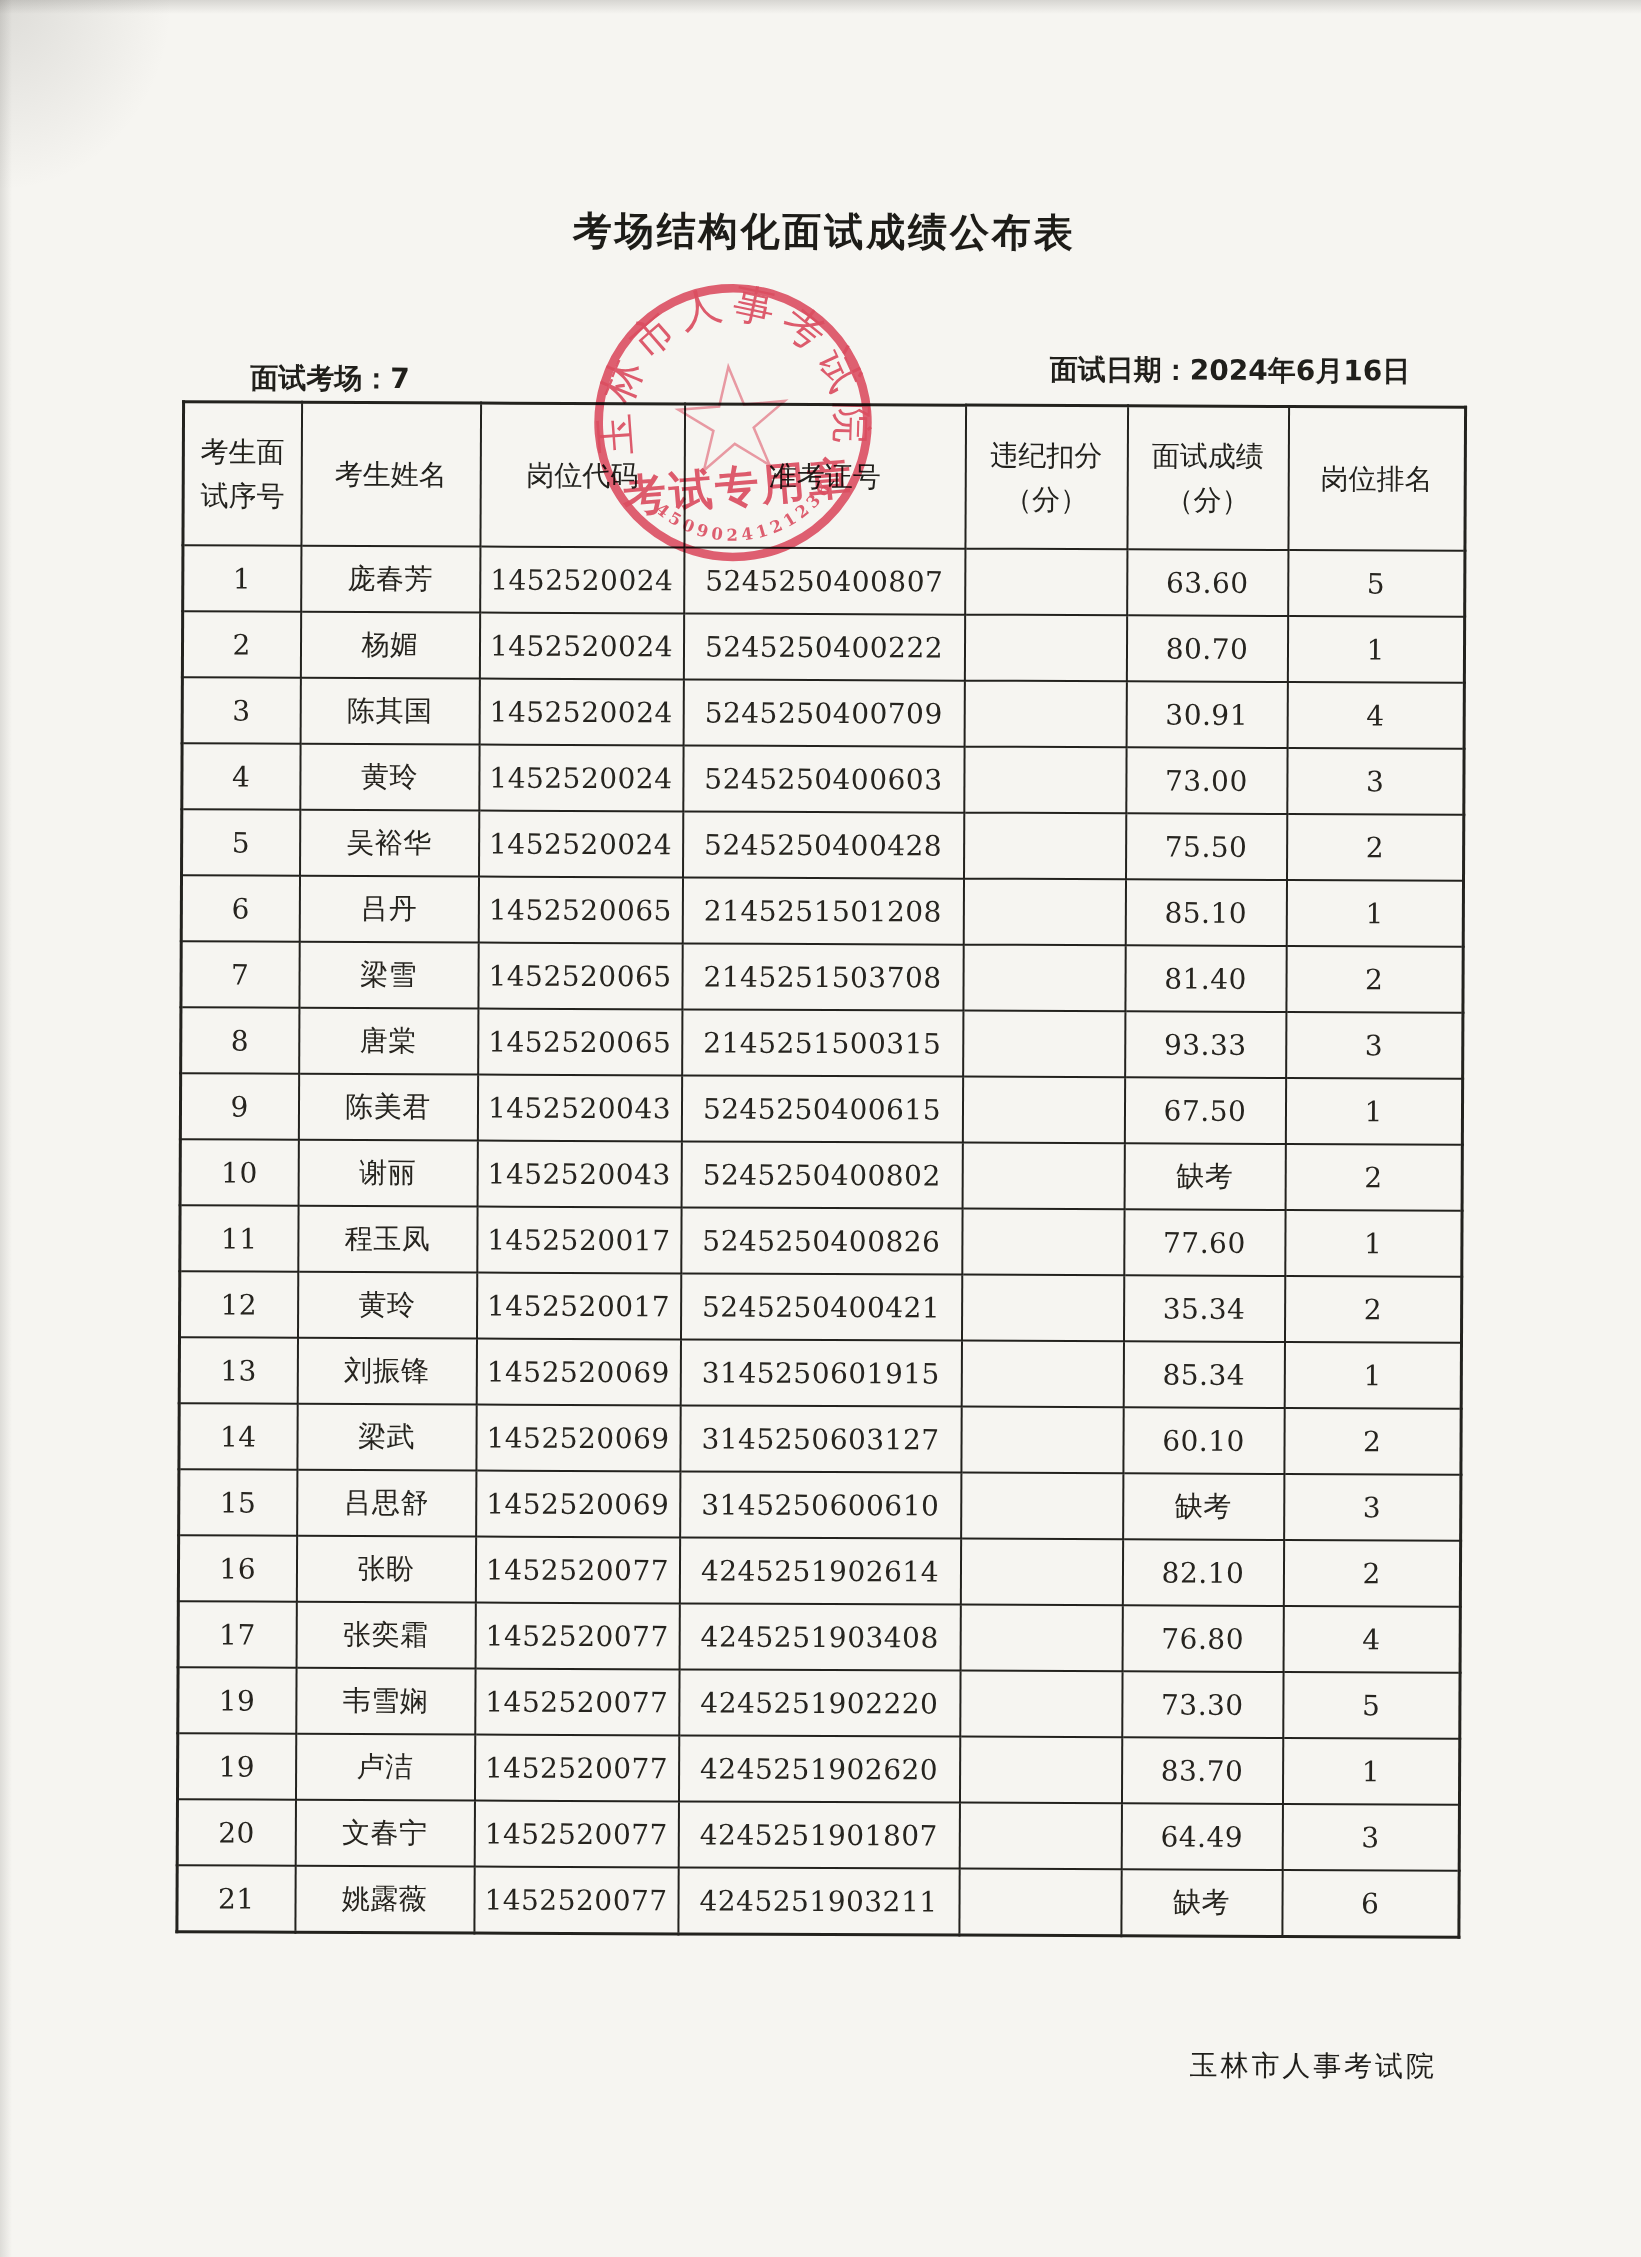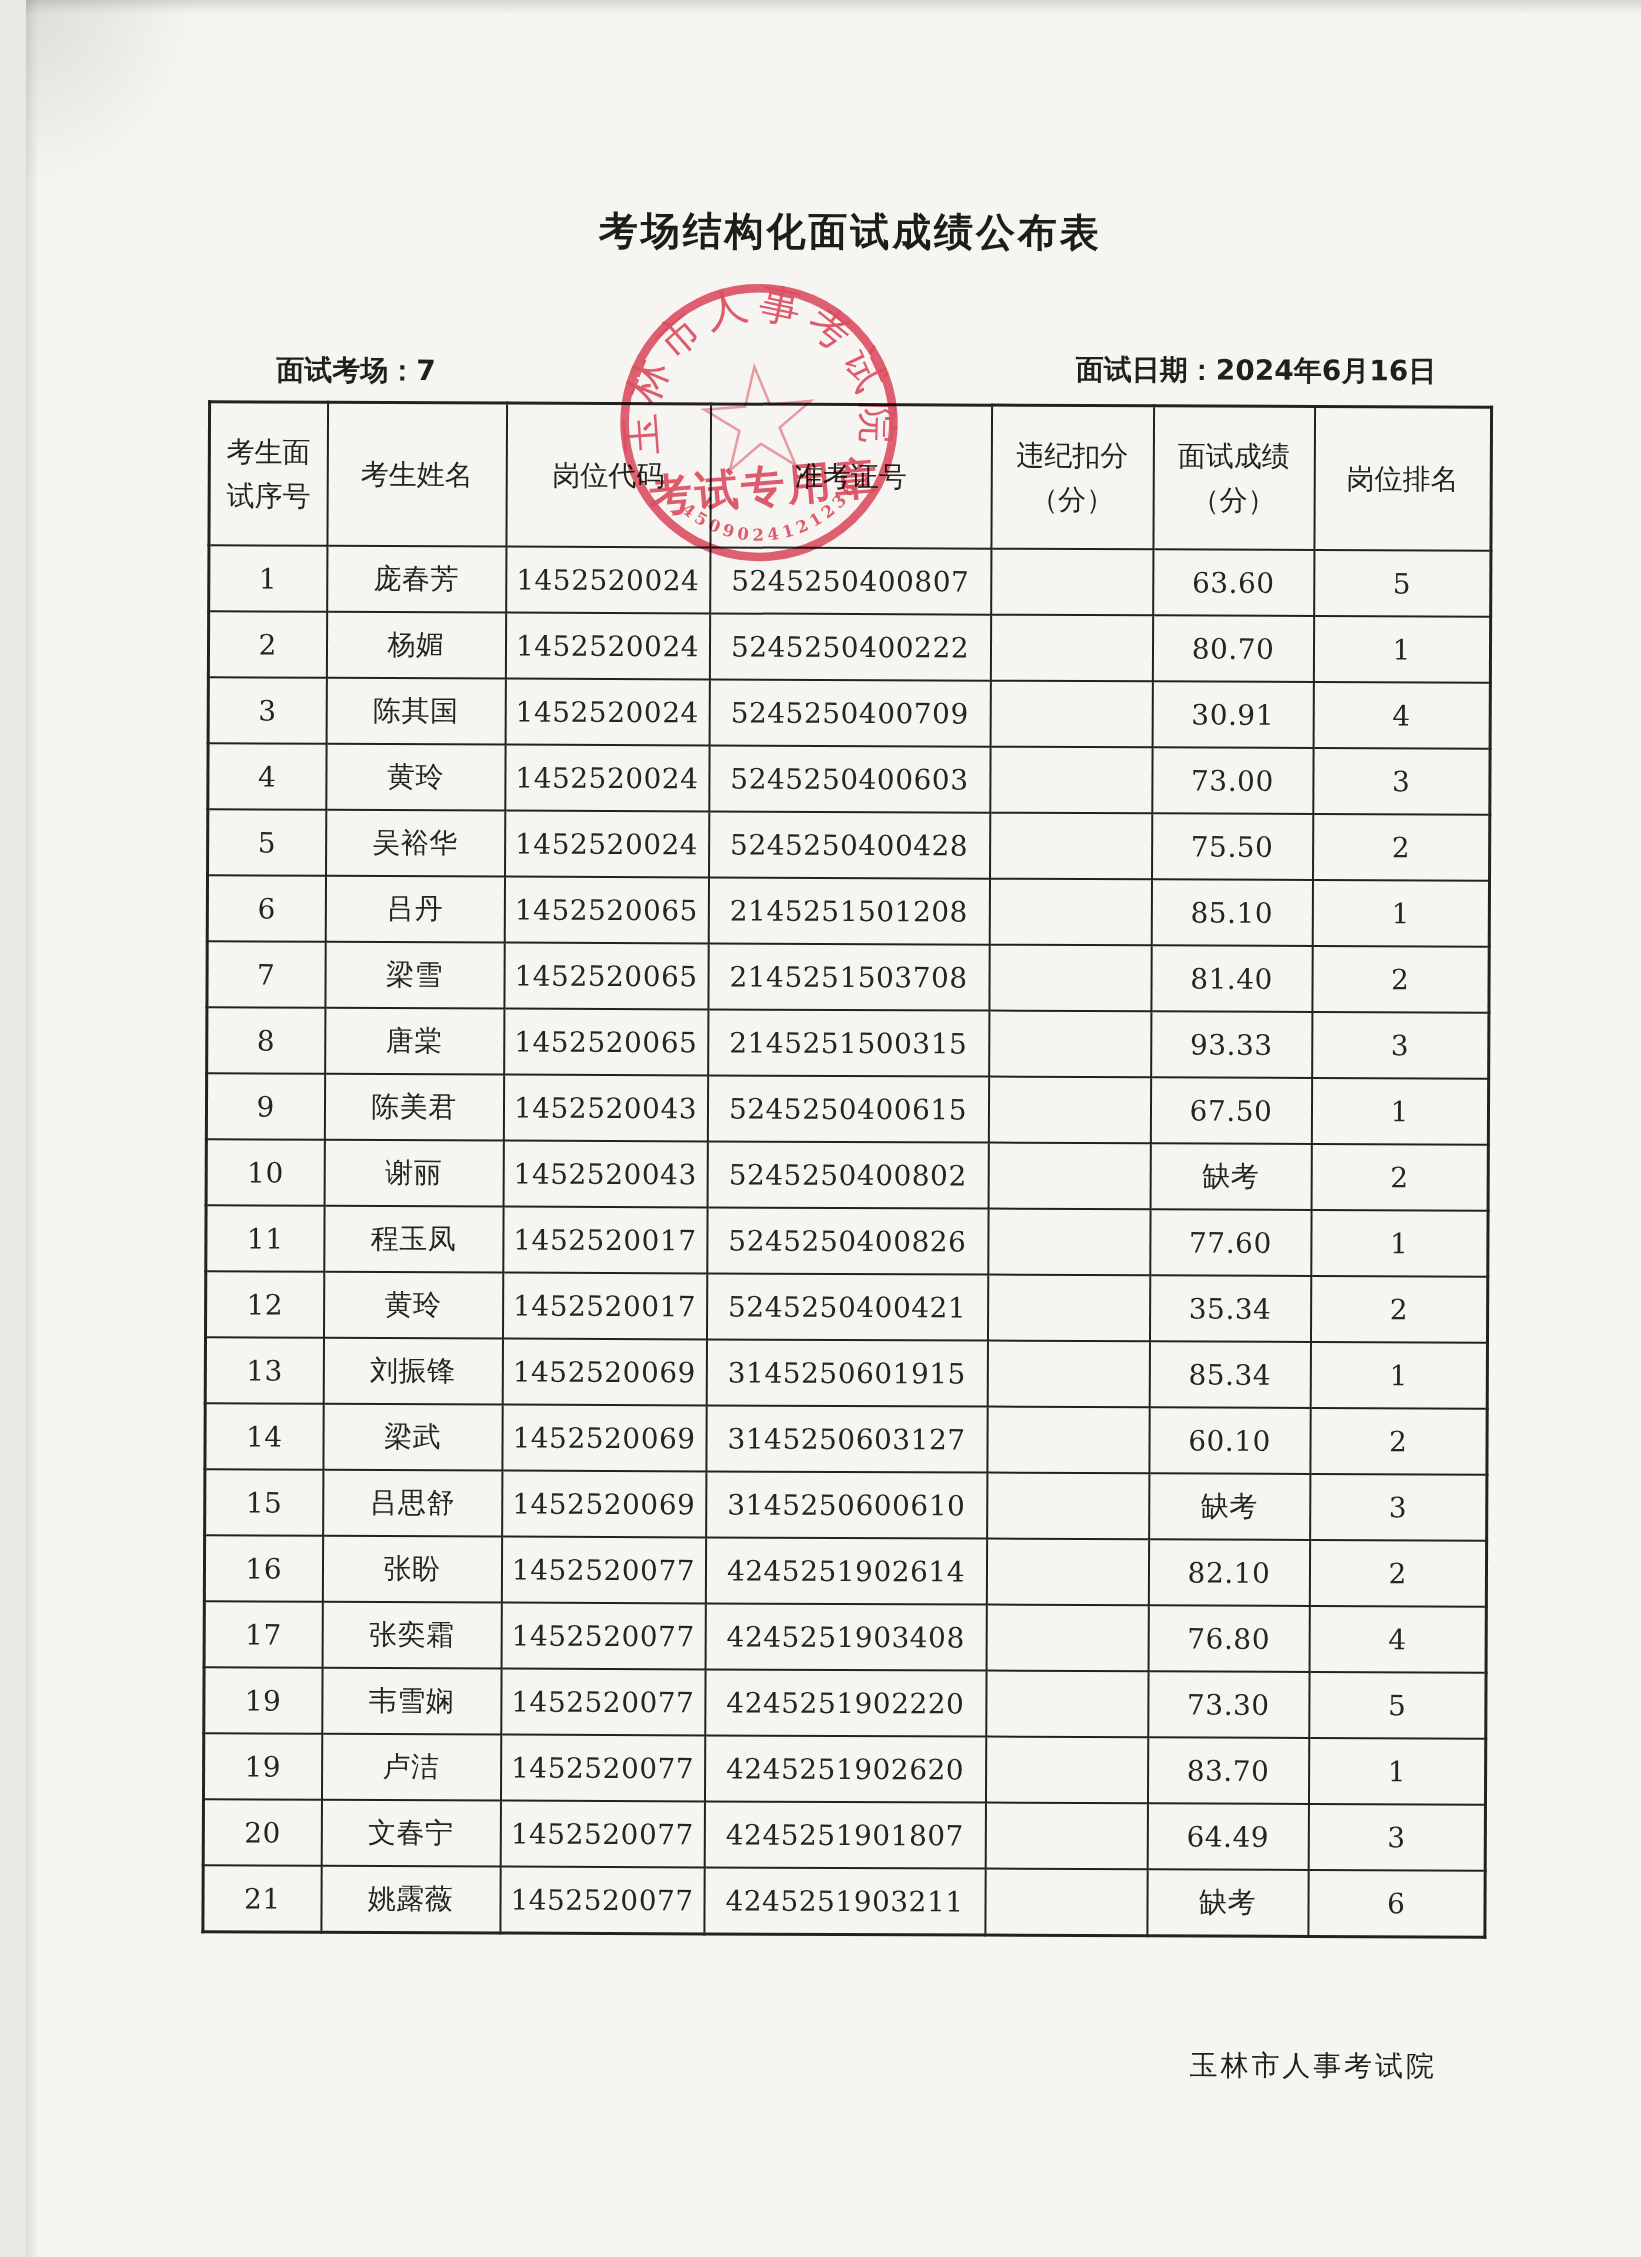--- a/index.html
+++ b/index.html
@@ -7,21 +7,20 @@
     width:1641px;height:2257px;
     background:#e9e8e4;
     font-family:"DejaVu Serif","Liberation Serif",serif;
     color:#24221e;
     overflow:hidden;
     position:relative;
   }
   .paper{
     position:absolute;inset:0;
     background:#f6f5f1;
-    margin-left:26px;
   }
   
   .edge-top{position:absolute;left:0;top:0;width:100%;height:13.5px;
     background:linear-gradient(to bottom,rgba(90,88,84,.20),rgba(0,0,0,0));}
   .edge-left{position:absolute;left:0;top:0;width:11.6px;height:100%;
     background:linear-gradient(to right,rgba(90,88,84,.16),rgba(0,0,0,0));}
   .corner-smudge{position:absolute;left:0;top:0;width:174px;height:193px;
     background:radial-gradient(ellipse at 0% 0%,rgba(70,68,64,.14),rgba(0,0,0,0) 70%);}
   .scan{
     position:absolute;inset:0;
@@ -31,21 +30,21 @@
   .doc-title{
     position:absolute;left:0;top:205px;width:1641px;
     text-align:center;
     font-family:"DejaVu Sans","Liberation Sans",sans-serif;
     font-weight:700;font-size:39px;letter-spacing:2.9px;
     color:#1d1c18;
   }
   .meta-row{position:absolute;left:0;top:350px;width:1641px;height:39px;
     font-family:"DejaVu Sans","Liberation Sans",sans-serif;
     font-weight:700;font-size:28px;color:#201f1b;}
-  .room-label{position:absolute;left:247px;top:4px;}
+  .room-label{position:absolute;left:247px;top:12px;}
   .date-label{position:absolute;right:234px;top:0;}
   table.score-table{
     position:absolute;left:179px;top:403px;
     width:1281px;
     border-collapse:collapse;table-layout:fixed;
     background:transparent;
   }
   table.score-table th,
   table.score-table td{
     border:2.9px solid #23221e;

